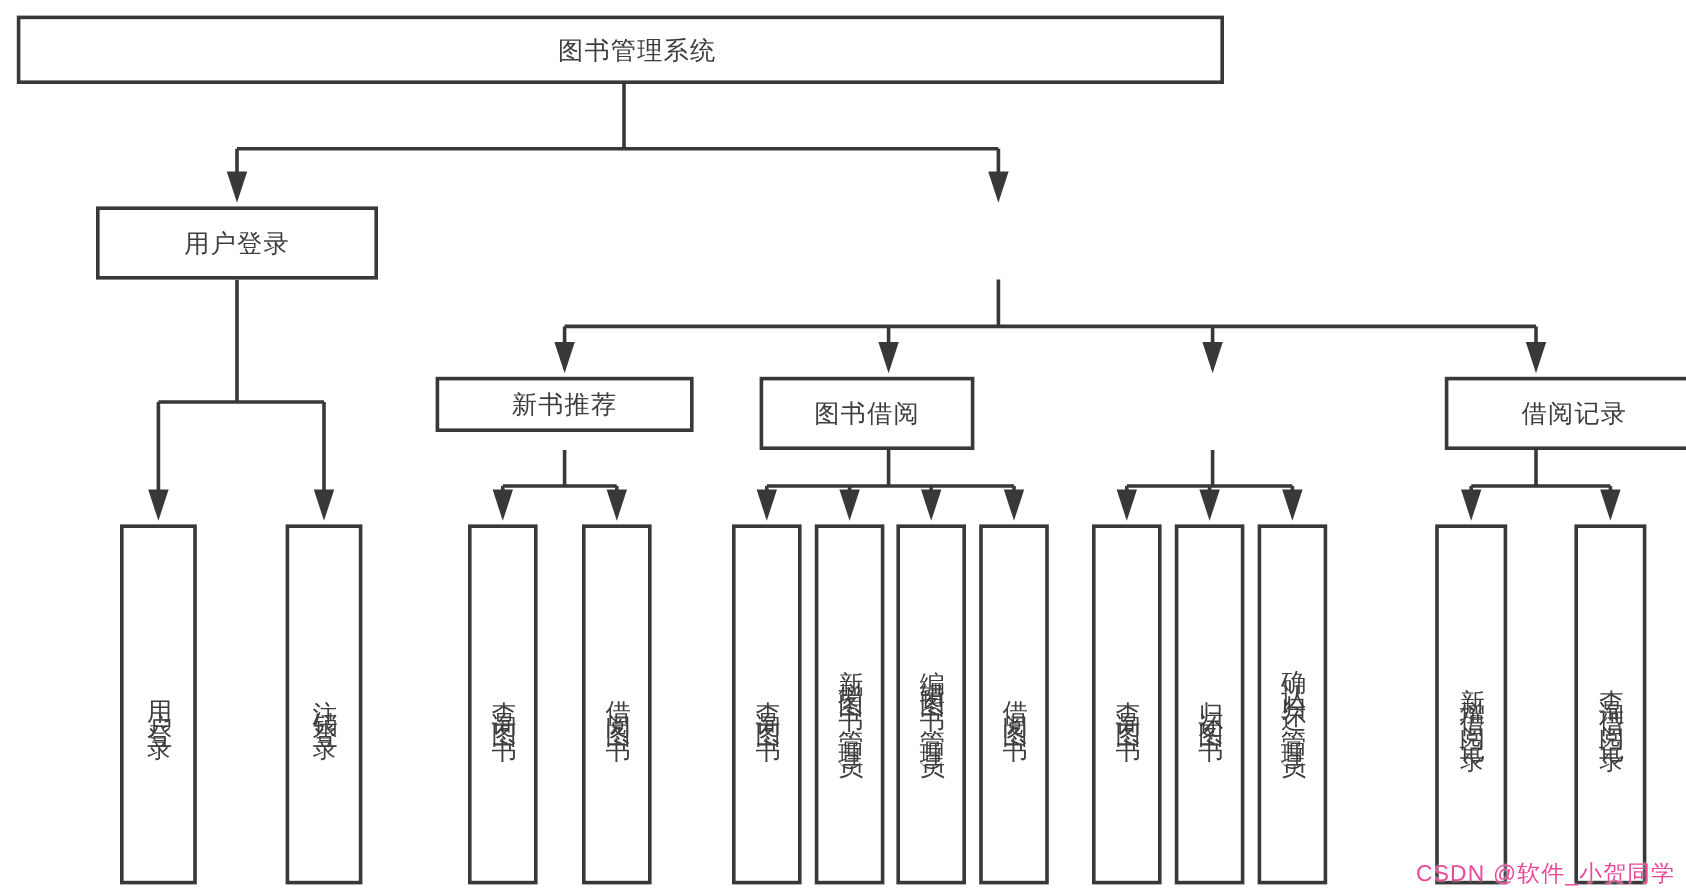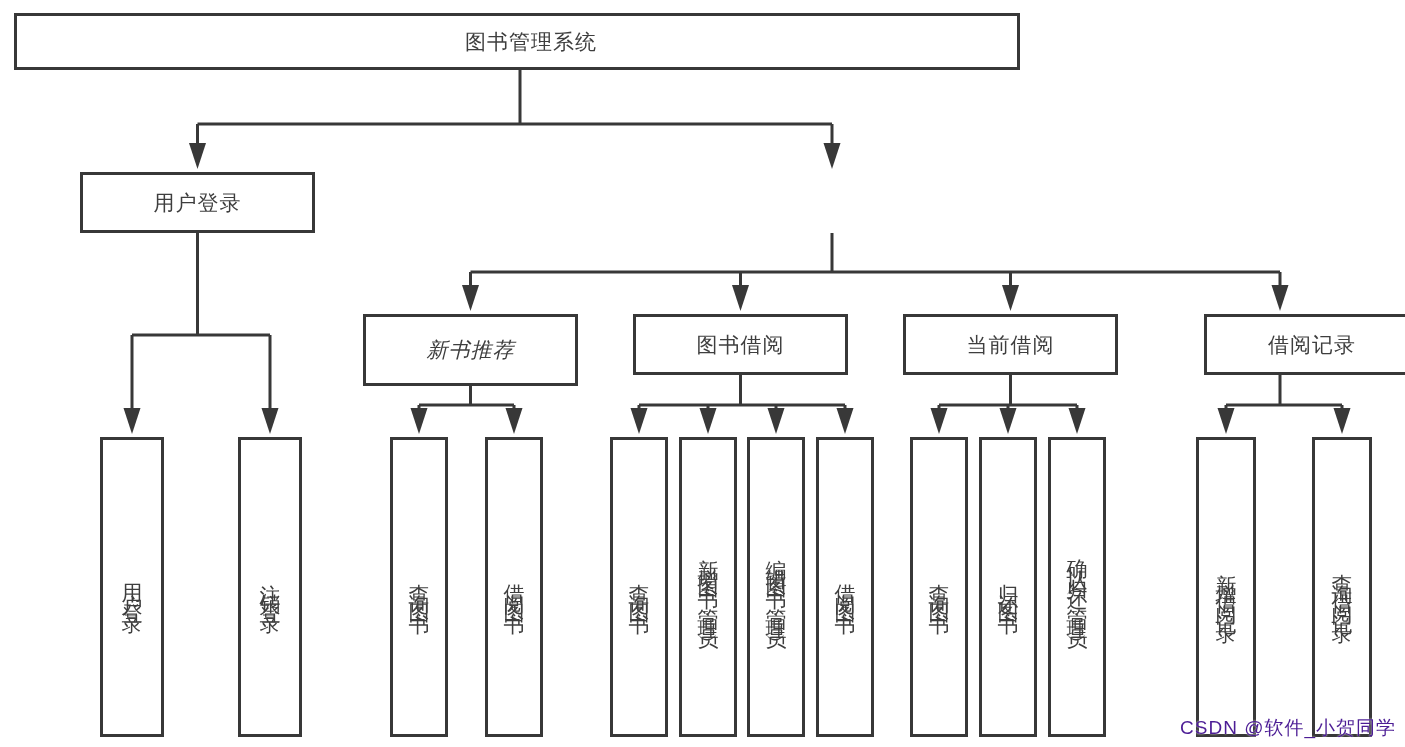--- a/index.html
+++ b/index.html
@@ -39,21 +39,21 @@
     font-size: 21px;
     letter-spacing: 10px;
     white-space: nowrap;
   }
   .watermark {
     position: absolute;
     right: 9px;
     top: 715px;
     z-index: 2;
     font-size: 19px;
-    color: #4c1d95;
+    color: #ec4899;
     letter-spacing: 1px;
     text-shadow: 0 0 2px #ffffff;
     white-space: nowrap;
   }
 </style>
 </head>
 <body>
 
 <div class="stage">
 
@@ -90,28 +90,25 @@
   </svg>
 
   <div class="box" style="left:14px; top:13px; width:1006px; height:57px;padding-left:28px;">
     <span class="h-label">图书管理系统</span>
   </div>
 
   <div class="box" style="left:80px; top:172px; width:235px; height:61px;">
     <span class="h-label">用户登录</span>
   </div>
 
-  <div class="box" style="left:363px; top:314px; width:215px; height:72px;font-style:italic;">
+  <div class="box" style="left:363px; top:314px; width:215px; height:46px;">
     <span class="h-label">新书推荐</span>
   </div>
-  <div class="box" style="left:633px; top:314px; width:215px; height:61px;">
+  <div class="box" style="left:633px; top:314px; width:179px; height:61px;">
     <span class="h-label">图书借阅</span>
-  </div>
-  <div class="box" style="left:903px; top:314px; width:215px; height:61px;">
-    <span class="h-label">当前借阅</span>
   </div>
   <div class="box" style="left:1204px; top:314px; width:216px; height:61px;">
     <span class="h-label">借阅记录</span>
   </div>
 
   <div class="box" style="left:100px; top:437px; width:64px; height:300px;">
     <span class="v-label">用户登录</span>
   </div>
   <div class="box" style="left:238px; top:437px; width:64px; height:300px;">
     <span class="v-label">注销登录</span>

